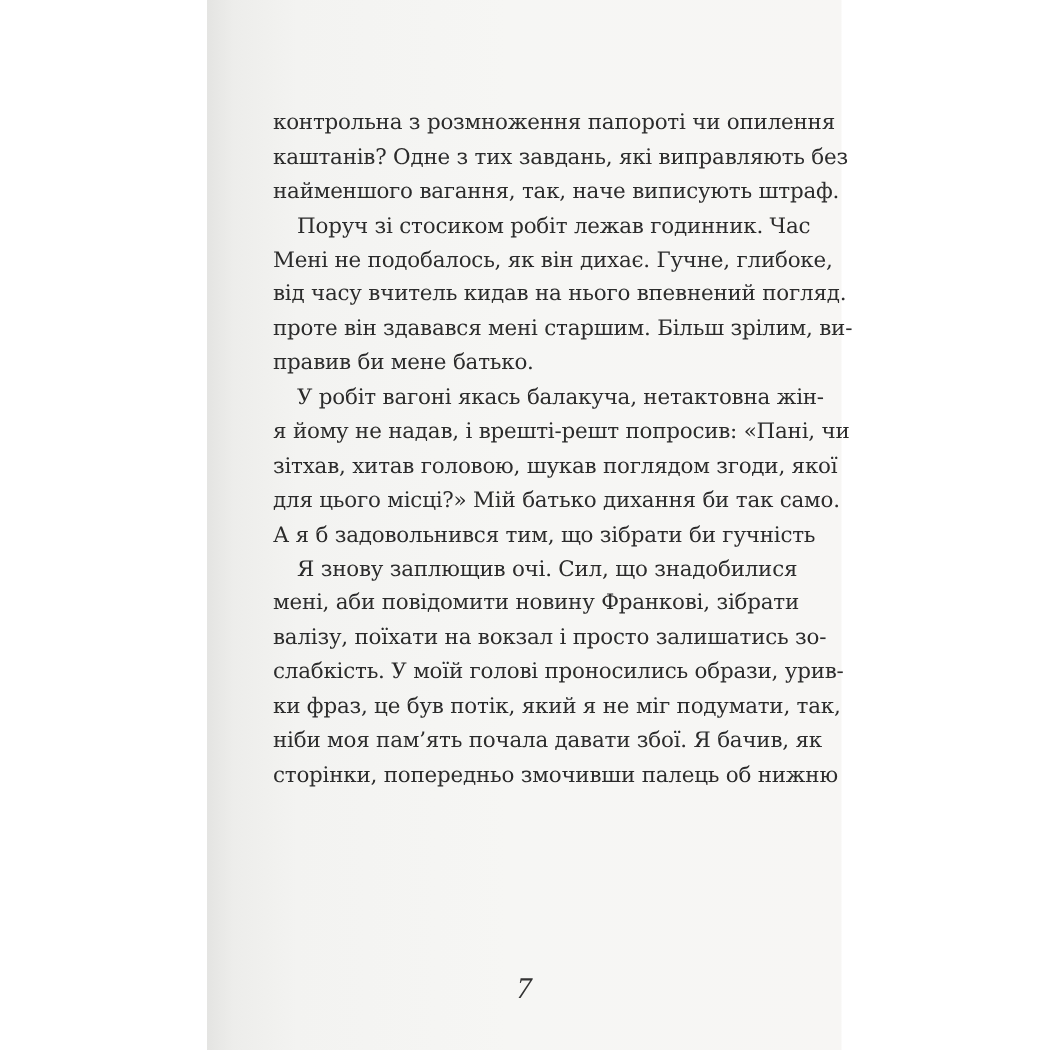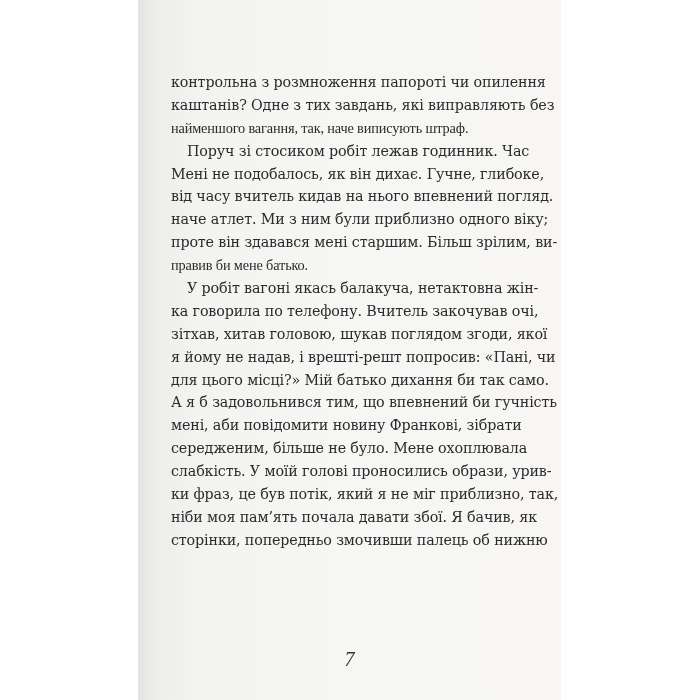--- a/index.html
+++ b/index.html
@@ -11,51 +11,50 @@
     background: linear-gradient(to right, #e4e4e2 0px, #ededeb 18px, #f3f3f1 60px, #f6f6f4 200px, #f7f6f4 423px);
   }
   .text-block {
     position: absolute; left: 33px; top: 71px; width: 330px;
     font-family: "DejaVu Serif", "Liberation Serif", serif;
     font-size: 14.3px; line-height: 22.9px; color: #2b2b2b;
     letter-spacing: -0.15px;
   }
   .line {
     display: block; height: 22.9px; white-space: nowrap;
-    text-align: justify; text-align-last: justify;
+    text-align: justify; text-align-last: justify; margin-left: 11px;
   }
   .line.indent { padding-left: 16px; }
-  .line.last { text-align-last: left; font-family: Liberation Serif, serif; }
+  .line.last { text-align-last: left; }
   .page-number {
     position: absolute; left: 0; width: 423px; top: 648px; text-align: center;
     font-family: "Liberation Serif", "DejaVu Serif", serif; font-style: italic;
     font-size: 20px; color: #333;
   }
 </style>
 </head>
 <body>
 
 <div class="page">
   <div class="text-block" id="text-block">
       <span class="line">контрольна з розмноження папороті чи опилення</span>
       <span class="line">каштанів? Одне з тих завдань, які виправляють без</span>
       <span class="line last">найменшого вагання, так, наче виписують штраф.</span>
       <span class="line indent">Поруч зі стосиком робіт лежав годинник. Час</span>
       <span class="line">Мені не подобалось, як він дихає. Гучне, глибоке,</span>
       <span class="line">від часу вчитель кидав на нього впевнений погляд.</span>
-      <span class="line">наче атлет. Ми з ним були приблизно одного віку;</span>
       <span class="line">проте він здавався мені старшим. Більш зрілим, ви-</span>
       <span class="line last">правив би мене батько.</span>
       <span class="line indent">У робіт вагоні якась балакуча, нетактовна жін-</span>
-      <span class="line">ка говорила по телефону. Вчитель закочував очі,</span>
+      <span class="line">я йому не надав, і врешті-решт попросив: «Пані, чи</span>
       <span class="line">зітхав, хитав головою, шукав поглядом згоди, якої</span>
-      <span class="line">я йому не надав, і врешті-решт попросив: «Пані, чи</span>
       <span class="line">для цього місці?» Мій батько дихання би так само.</span>
-      <span class="line">А я б задовольнився тим, що впевнений би гучність</span>
+      <span class="line">А я б задовольнився тим, що зібрати би гучність</span>
+      <span class="line indent">Я знову заплющив очі. Сил, що знадобилися</span>
       <span class="line">мені, аби повідомити новину Франкові, зібрати</span>
-      <span class="line">середженим, більше не було. Мене охоплювала</span>
+      <span class="line">валізу, поїхати на вокзал і просто залишатись зо-</span>
       <span class="line">слабкість. У моїй голові проносились образи, урив-</span>
-      <span class="line">ки фраз, це був потік, який я не міг приблизно, так,</span>
+      <span class="line">ки фраз, це був потік, який я не міг подумати, так,</span>
       <span class="line">ніби моя пам’ять почала давати збої. Я бачив, як</span>
       <span class="line">сторінки, попередньо змочивши палець об нижню</span>
     </div>
   <div class="page-number">7</div>
 </div>
 
 </body></html>

